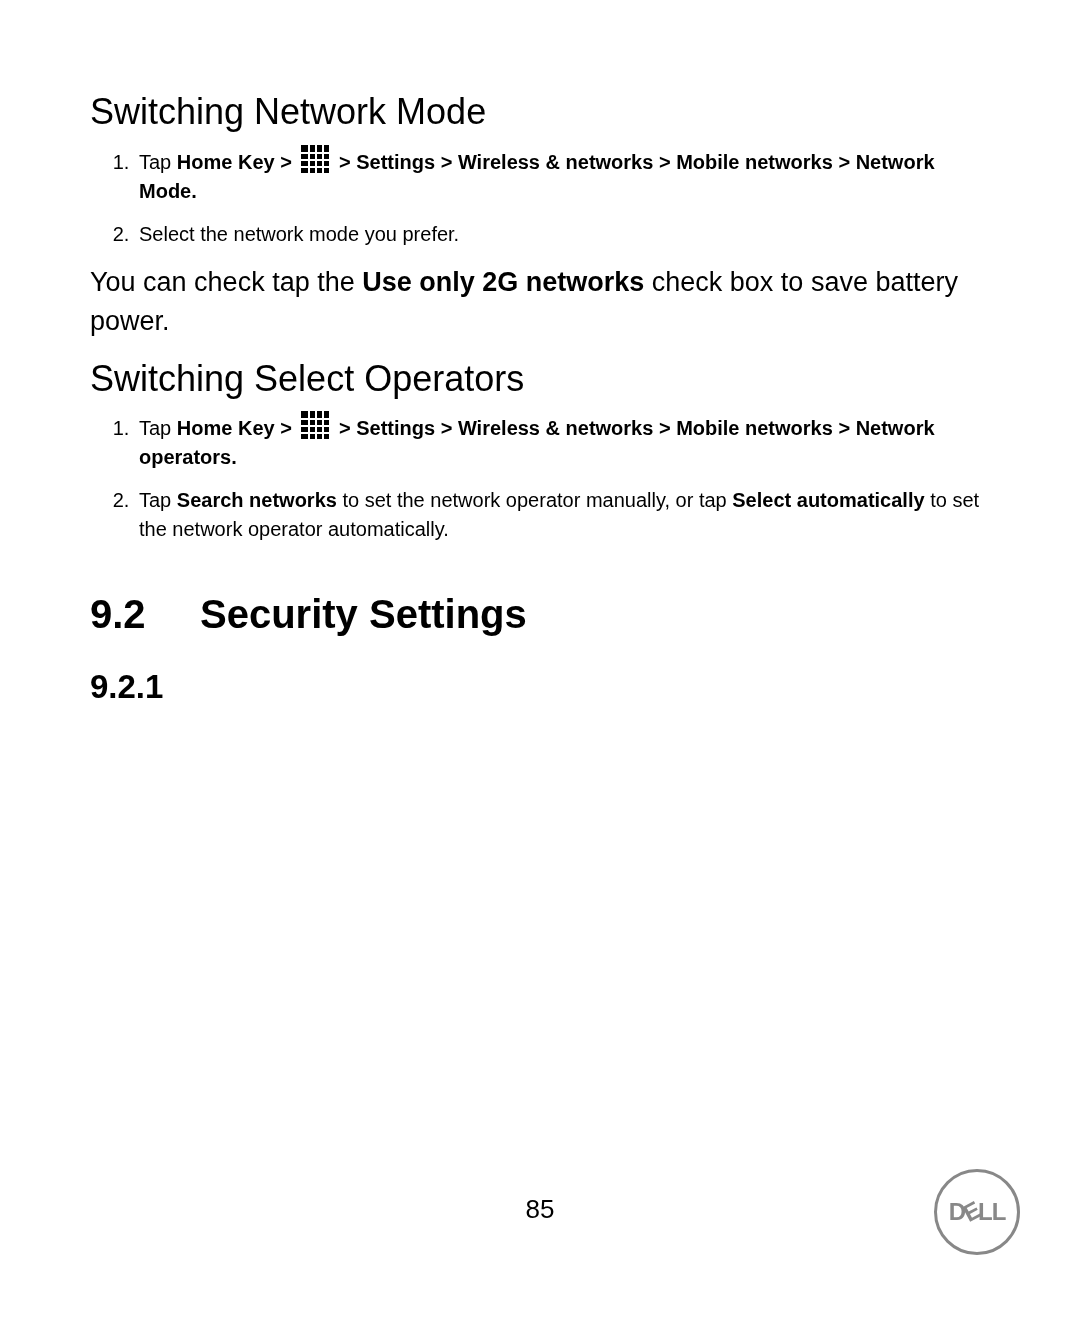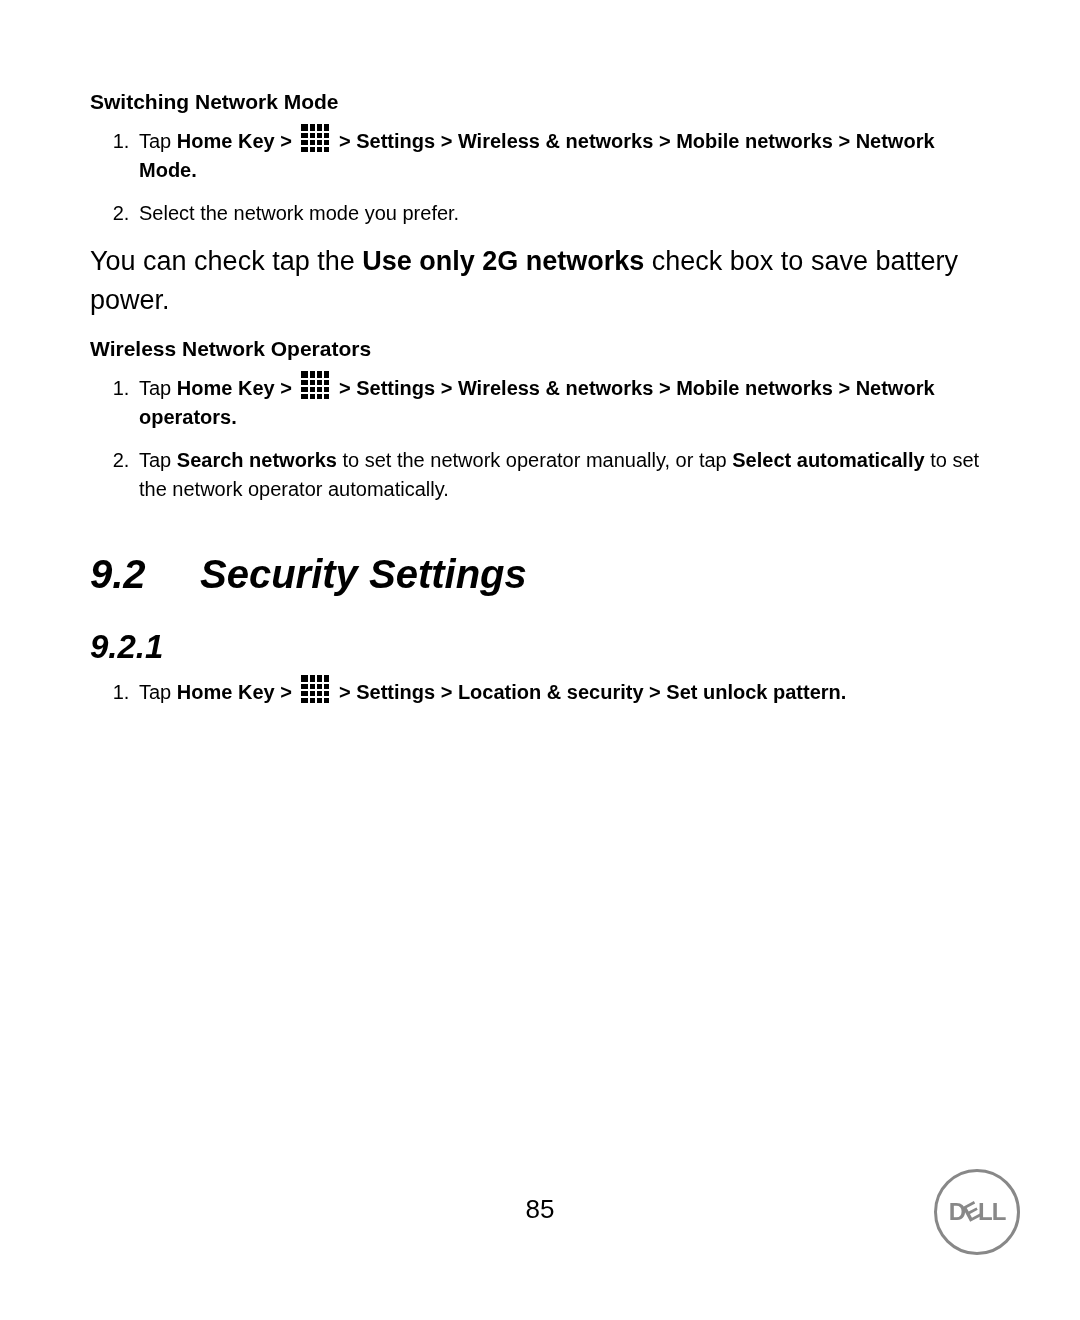--- a/index.html
+++ b/index.html
@@ -10,22 +10,22 @@
     font-family: "Segoe UI", "Helvetica Neue", Arial, sans-serif;
   }
   .page {
     width: 1080px;
     height: 1320px;
     box-sizing: border-box;
     padding: 88px 90px 50px 90px;
     position: relative;
   }
   .hdr {
-    font-weight: 700;
-    font-size: 21px;
+    font-weight: 400;
+    font-size: 36px;
     line-height: 1.35;
     margin-bottom: 8px;
   }
   ol.steps {
     list-style: decimal;
     margin: 0 0 14px 0;
     padding-left: 45px;
     font-size: 20px;
     line-height: 1.45;
   }
@@ -40,32 +40,30 @@
   }
   .bold { font-weight: 700; }
   .h2row {
     display: flex;
     align-items: flex-start;
     font-weight: 700;
     font-size: 40px;
     line-height: 1.2;
     margin-top: 46px;
     margin-bottom: 8px;
-    font-style: italic;
   }
   .h2row .num { min-width: 110px; }
   .h3row {
     display: flex;
     align-items: flex-end;
     font-weight: 700;
     font-size: 33px;
     line-height: 1.25;
     margin-top: 28px;
     margin-bottom: 8px;
-    font-style: italic;
   }
   .h3row .num { min-width: 140px; }
   .h3row .title { flex: 1; }
 
   
   .grid-icon {
     display: inline-block;
     width: 28px;
     height: 28px;
     background: #000;
@@ -133,21 +131,21 @@
     </li>
     <li>
       <span>Select the network mode you prefer.</span>
     </li>
   </ol>
 
   <p class="body-p">
     <span>You can check tap the </span><span class="bold">Use only 2G networks</span><span> check box to save battery power.</span>
   </p>
 
-  <div class="hdr">Wireless Network Operators</div>
+  <div class="hdr">Switching Select Operators</div>
 
   <ol class="steps">
     <li>
       <span>Tap </span><span class="bold">Home Key &gt; </span><span class="grid-icon"></span><span class="bold">  &gt; Settings &gt; Wireless &amp; networks &gt; Mobile networks &gt; Network operators.</span>
     </li>
     <li>
       <span>Tap </span><span class="bold">Search networks</span><span> to set the network operator manually, or tap </span><span class="bold">Select automatically</span><span> to set the network operator automatically.</span>
     </li>
   </ol>
 
@@ -155,25 +153,20 @@
     <span class="num">9.2</span>
     <span>Security Settings</span>
   </div>
 
   <div class="h3row">
     <span class="num">9.2.1</span>
   </div>
 
 
 
-  <ol class="steps">
-    <li>
-      <span>Tap </span><span class="bold">Home Key &gt; </span><span class="grid-icon"></span><span class="bold">  &gt; Settings &gt; Location &amp; security &gt; Set unlock pattern.</span>
-    </li>
-  </ol>
 
   <div class="page-number">85</div>
 
   <div class="dell-logo">
     <span>D</span>
       <span class="e">E</span>
       <span>L</span>
       <span>L</span>
   </div>
 

